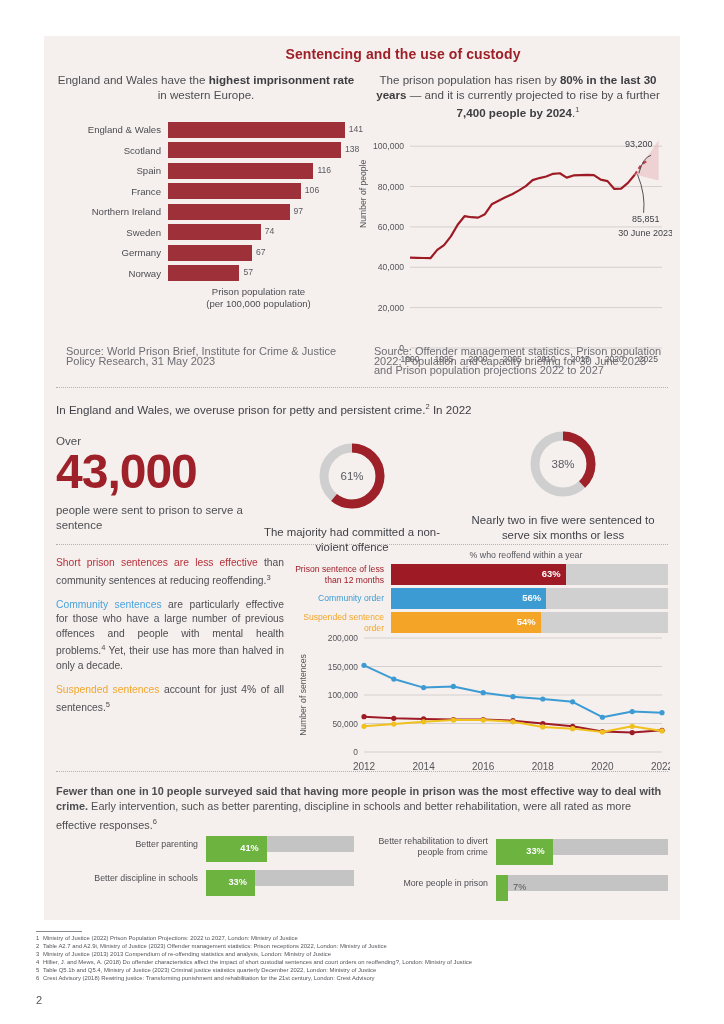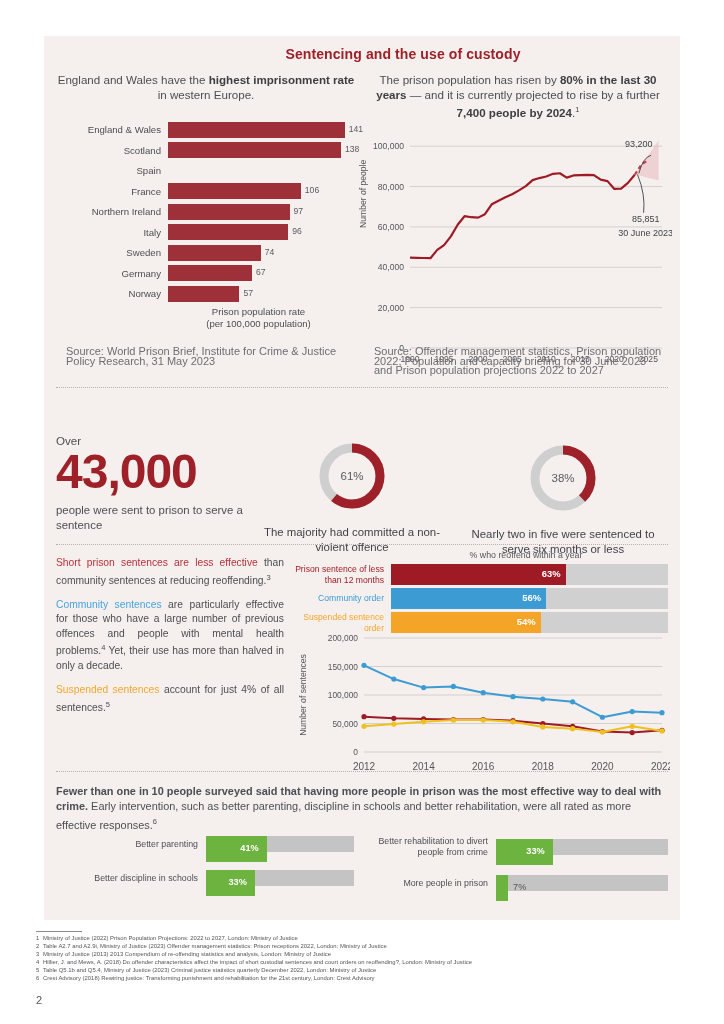--- a/index.html
+++ b/index.html
@@ -106,40 +106,37 @@
           </div>
           <div class="bc-row">
             <div class="bc-lab">Scotland</div>
             <div class="bc-track">
               <div class="bc-bar" style="width: 92%; background: rgb(158, 48, 57);"></div>
               <div class="bc-val" style="left: calc(92% + 4px);">138</div>
             </div>
           </div>
           <div class="bc-row">
             <div class="bc-lab">Spain</div>
+            <div class="bc-track">
+              <div class="bc-bar" style="width: 77.3333%; background: rgb(158, 48, 57);"></div>
+              <div class="bc-val" style="left: calc(77.3333% + 4px);">116</div>
+            </div>
           </div>
           <div class="bc-row">
             <div class="bc-lab">France</div>
             <div class="bc-track">
               <div class="bc-bar" style="width: 70.6667%; background: rgb(158, 48, 57);"></div>
               <div class="bc-val" style="left: calc(70.6667% + 4px);">106</div>
             </div>
           </div>
           <div class="bc-row">
             <div class="bc-lab">Northern Ireland</div>
             <div class="bc-track">
               <div class="bc-bar" style="width: 64.6667%; background: rgb(158, 48, 57);"></div>
               <div class="bc-val" style="left: calc(64.6667% + 4px);">97</div>
-            </div>
-          </div>
-          <div class="bc-row">
-            <div class="bc-lab">Italy</div>
-            <div class="bc-track">
-              <div class="bc-bar" style="width: 64%; background: rgb(158, 48, 57);"></div>
-              <div class="bc-val" style="left: calc(64% + 4px);">96</div>
             </div>
           </div>
           <div class="bc-row">
             <div class="bc-lab">Sweden</div>
             <div class="bc-track">
               <div class="bc-bar" style="width: 49.3333%; background: rgb(158, 48, 57);"></div>
               <div class="bc-val" style="left: calc(49.3333% + 4px);">74</div>
             </div>
           </div>
           <div class="bc-row">
@@ -197,41 +194,44 @@
           <text x="288.46486486486424" y="31.190909090909088" text-anchor="end" font-size="9" fill="#3f3f45" font-family="&quot;Liberation Sans&quot;,sans-serif">93,200</text>
           <path d="M273.4810810810817,58.43636363636364 Q281.6540540540534,78.61818181818182 279.6108108108105,96.78181818181818" fill="none" stroke="#3f3f45" stroke-width="0.9"></path>
           <text x="281.6540540540534" y="105.86363636363635" text-anchor="middle" font-size="9" fill="#3f3f45" font-family="&quot;Liberation Sans&quot;,sans-serif">85,851</text>
           <text x="281.6540540540534" y="119.9909090909091" text-anchor="middle" font-size="9" fill="#3f3f45" font-family="&quot;Liberation Sans&quot;,sans-serif">30 June 2023</text>
         </svg>
     </div>
     <div class="src" style="position:absolute;left:330px;top:311px;width:290px;">Source: Offender management statistics, Prison population 2022; Population and capacity briefing for 30 June 2023 and Prison population projections 2022 to 2027</div>
 
     <div class="dotted" style="top:351px;"></div>
 
+    <div class="mid-head" style="top:366px;width:612px;">
+      <span>In England and Wales, we overuse prison for petty and persistent crime.</span><sup class="sup">2</sup><span> In 2022</span>
+    </div>
 
     <div style="position:absolute;left:12px;top:398px;width:200px;">
       <div class="big-over">Over</div>
       <div class="bignum">43,000</div>
       <div class="big-sub" style="margin-top:6px;">people were sent to prison to serve a sentence</div>
     </div>
 
     <div style="position:absolute;left:208px;top:398px;width:200px;">
       <div style="position:relative;width:72px;height:72px;margin:6px auto 0 auto;">
         <svg width="72" height="72" id="donut0">
             <circle cx="36" cy="36" r="28" fill="none" stroke="#cfcfcf" stroke-width="9"></circle>
             <circle cx="36" cy="36" r="28" fill="none" stroke="#9e2028" stroke-width="9" stroke-dasharray="107.31680504662734 175.92918860102841" transform="rotate(-90 36 36)"></circle>
           </svg>
         <div class="donut-val">61%</div>
       </div>
       <div class="donut-cap" style="margin-top:13px;">
         <b>The majority</b><span> had committed a non-violent offence</span>
       </div>
     </div>
 
-    <div style="position:absolute;left:413px;top:400px;width:212px;">
+    <div style="position:absolute;left:413px;top:386px;width:212px;">
       <div style="position:relative;width:72px;height:72px;margin:6px auto 0 auto;">
         <svg width="72" height="72" id="donut1">
             <circle cx="36" cy="36" r="28" fill="none" stroke="#cfcfcf" stroke-width="9"></circle>
             <circle cx="36" cy="36" r="28" fill="none" stroke="#9e2028" stroke-width="9" stroke-dasharray="66.8530916683908 175.92918860102841" transform="rotate(-90 36 36)"></circle>
           </svg>
         <div class="donut-val">38%</div>
       </div>
       <div class="donut-cap" style="margin-top:13px;">
         <b>Nearly two in five</b><span> were sentenced to serve six months or less</span>
       </div>

